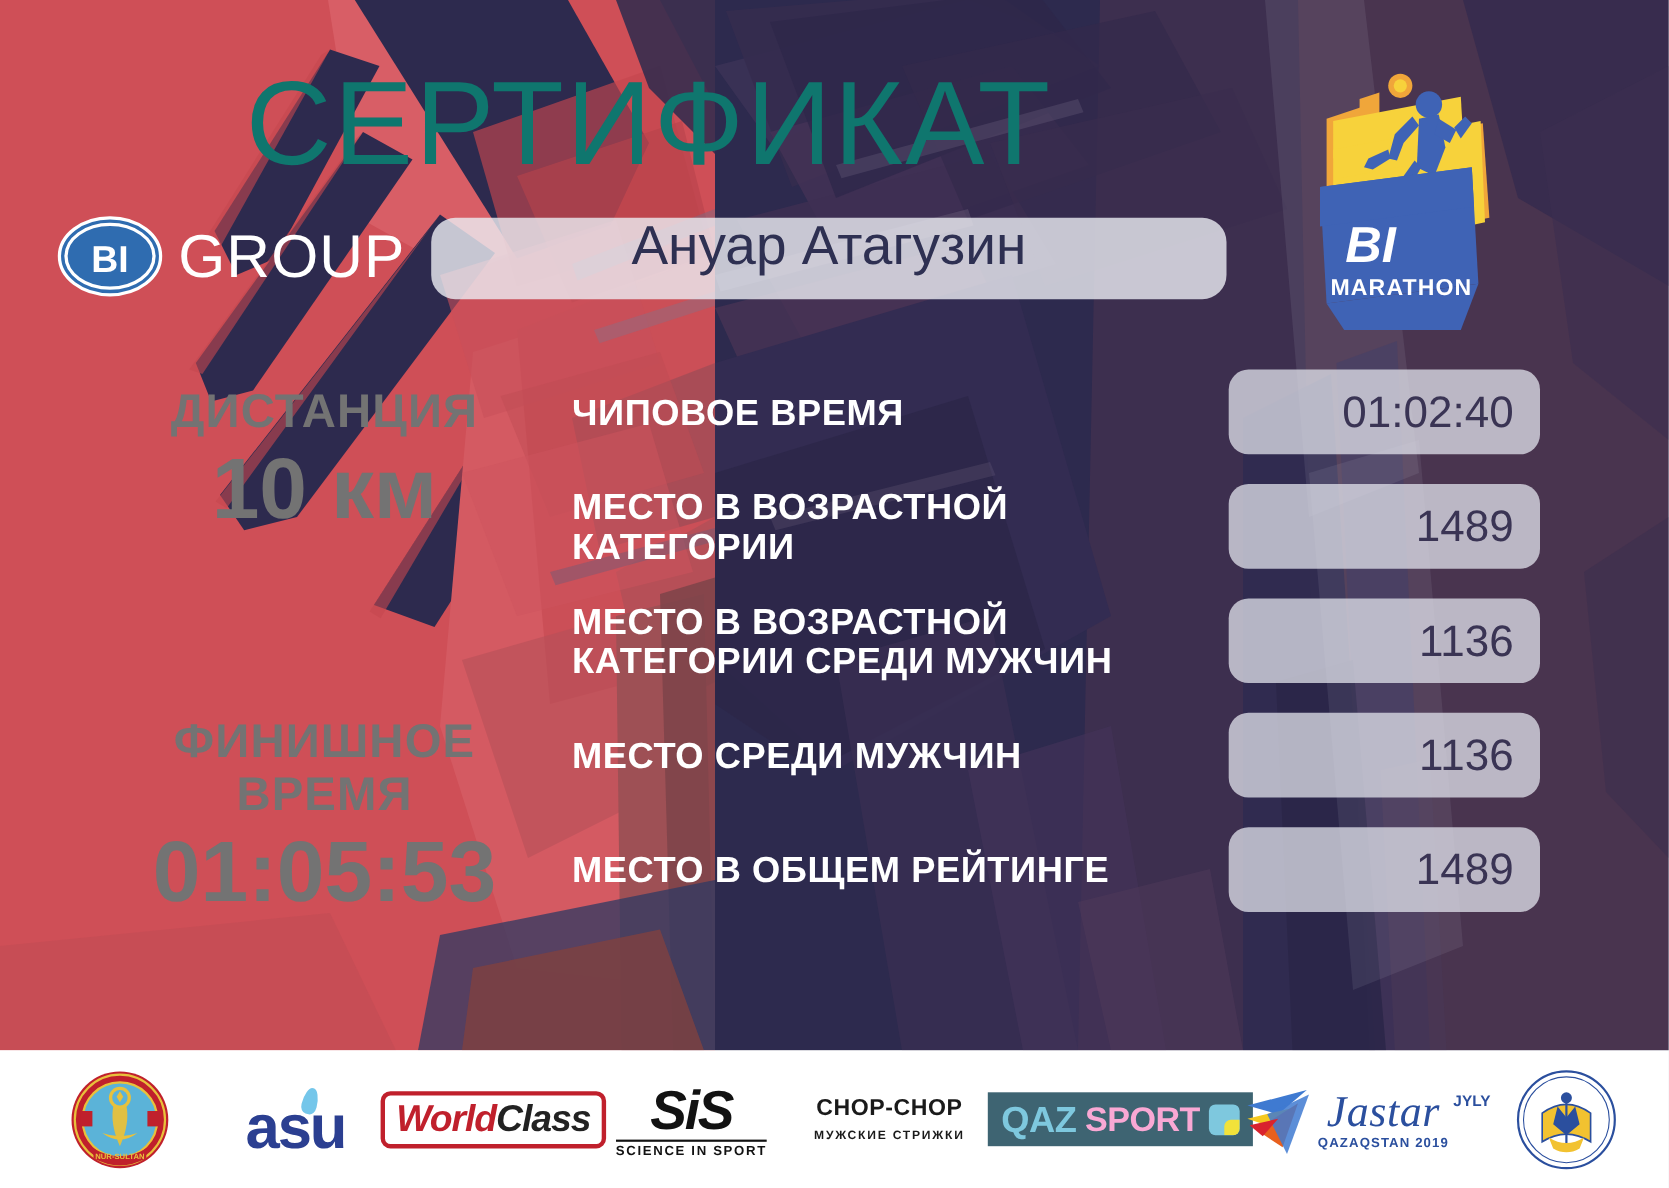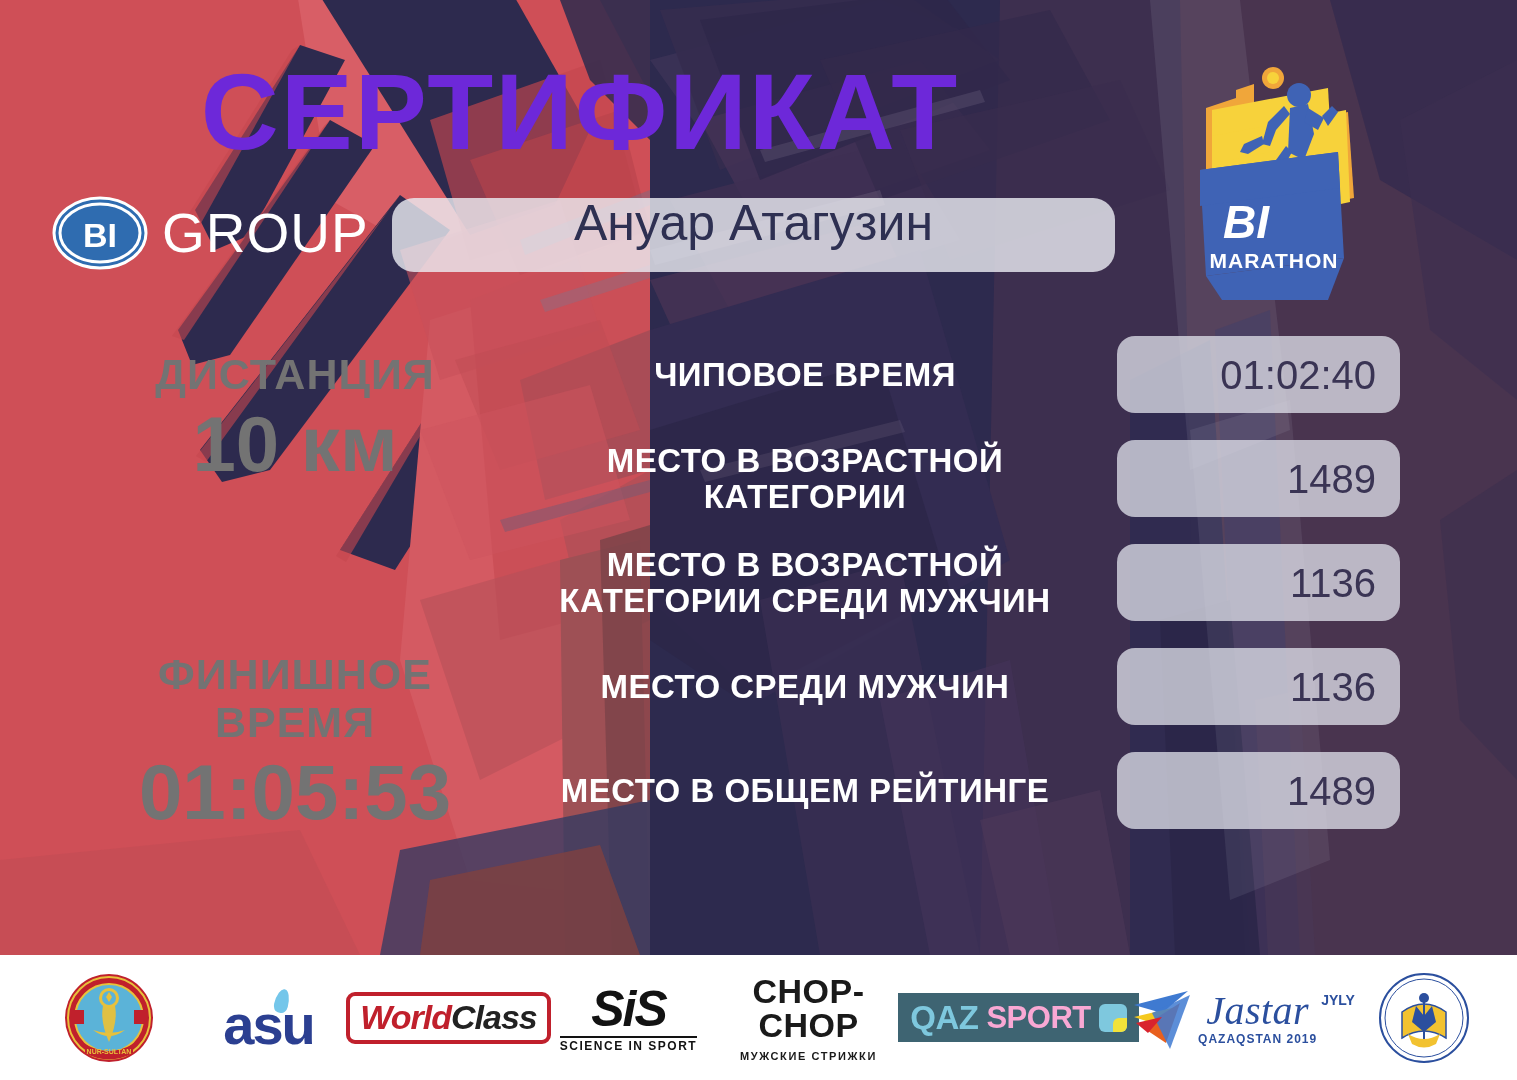--- a/index.html
+++ b/index.html
@@ -20,26 +20,26 @@
     position:absolute;
     left:0; top:0;
     width:1517px; height:955px;
     overflow:hidden;
   }
   .art svg{display:block;}
 
   
   .title{
     position:absolute;
-    left:0; top:58px;
+    left:10px; top:58px;
     width:1160px;
     text-align:center;
-    color:#6d28d9;
+    color:#0f766e;
     font-size:108px;
-    font-weight:bold;
+    font-weight:normal;
     letter-spacing:2px;
     line-height:1;
     white-space:nowrap;
   }
 
   .bi-group{
     position:absolute;
     left:52px; top:196px;
     display:flex;
     align-items:center;
@@ -118,21 +118,21 @@
     align-items:center;
     justify-content:flex-end;
     height:77px;
     margin-bottom:27px;
   }
   .stat-label{
     color:#ffffff;
     font-size:33px;
     font-weight:bold;
     line-height:1.08;
-    text-align:center;
+    text-align:left;
     letter-spacing:0.5px;
     padding-right:27px;
     flex:1 1 auto;
     text-transform:uppercase;
   }
   .stat-value-box{
     flex:0 0 auto;
     width:283px; height:77px;
     border-radius:18px;
     background:rgba(223,225,234,0.76);
@@ -191,21 +191,21 @@
   }
   .sis-sub{
     font-size:12px; font-weight:bold; color:#121212;
     letter-spacing:1.5px; border-top:2px solid #121212;
     margin-top:2px; padding-top:2px;
   }
 
   
   .cc-wrap{ text-align:center; line-height:1; }
   .cc-main{
-    font-size:34px; font-weight:bold; color:#1a1a1a;
+    font-size:21px; font-weight:bold; color:#1a1a1a;
     letter-spacing:0.5px;
   }
   .cc-sub{
     font-size:11px; font-weight:bold; color:#1a1a1a;
     letter-spacing:1.6px; margin-top:9px;
   }
 
   
   .qz{
     background:#3e6472;

